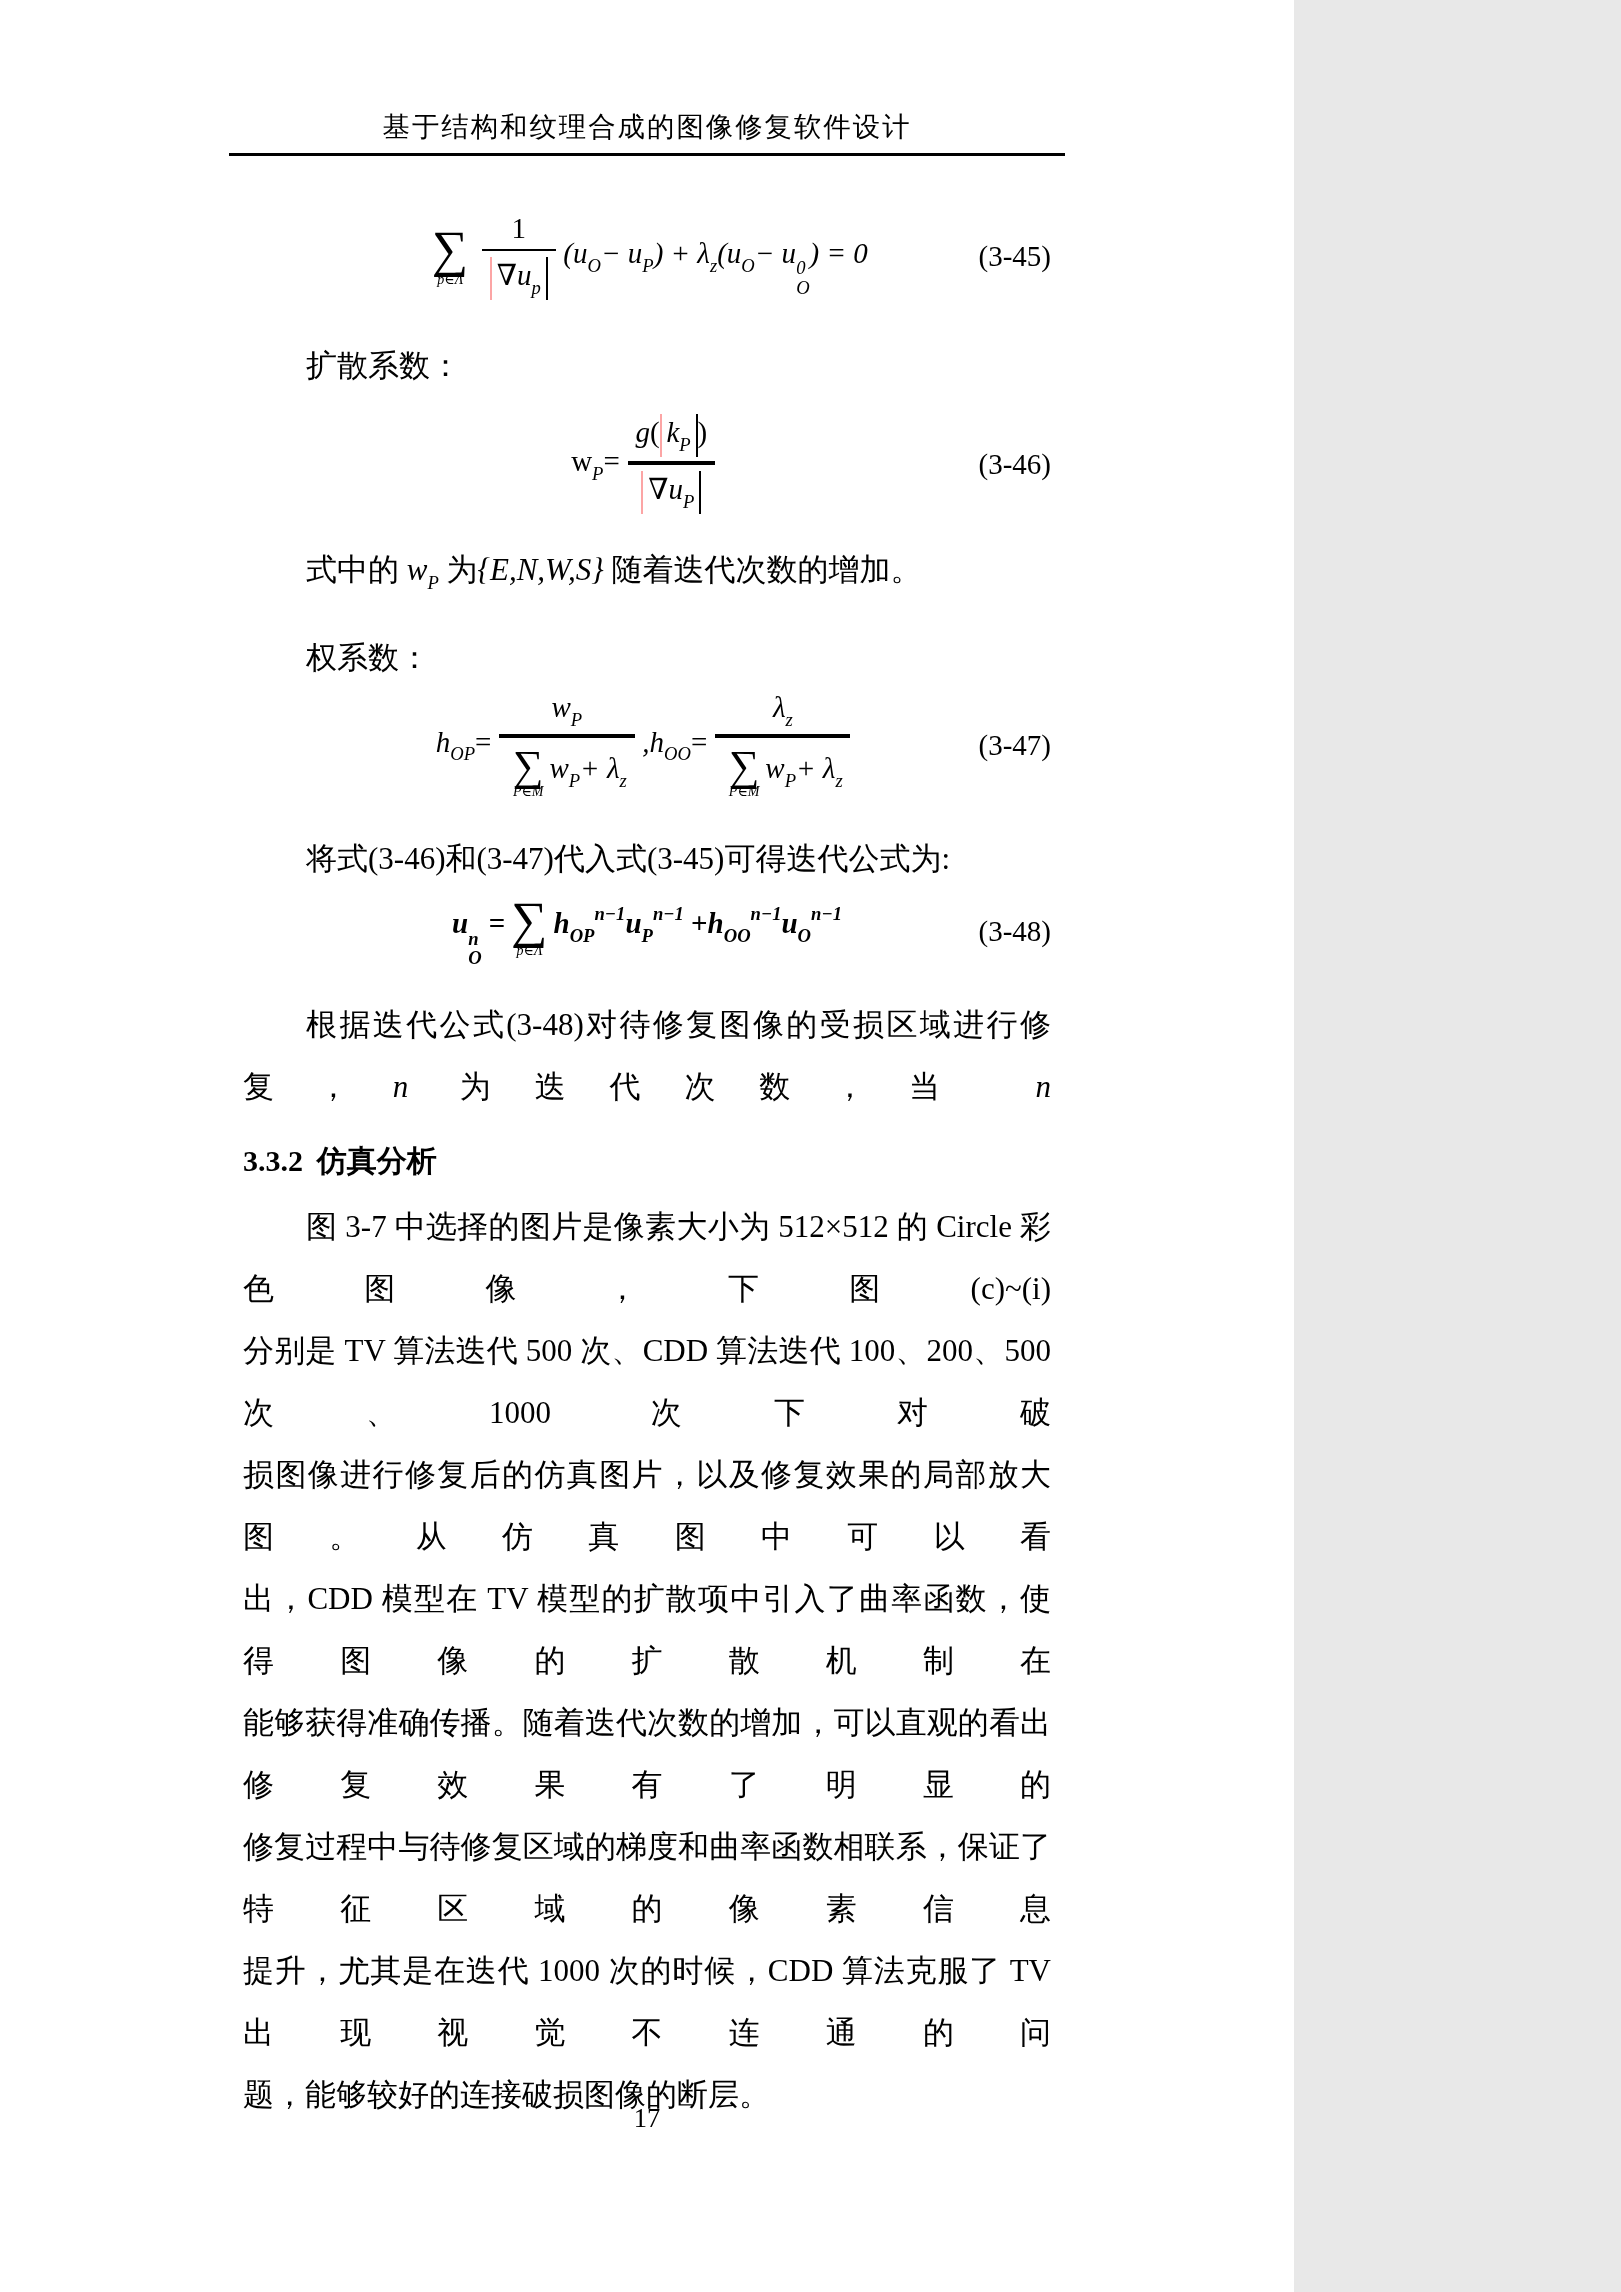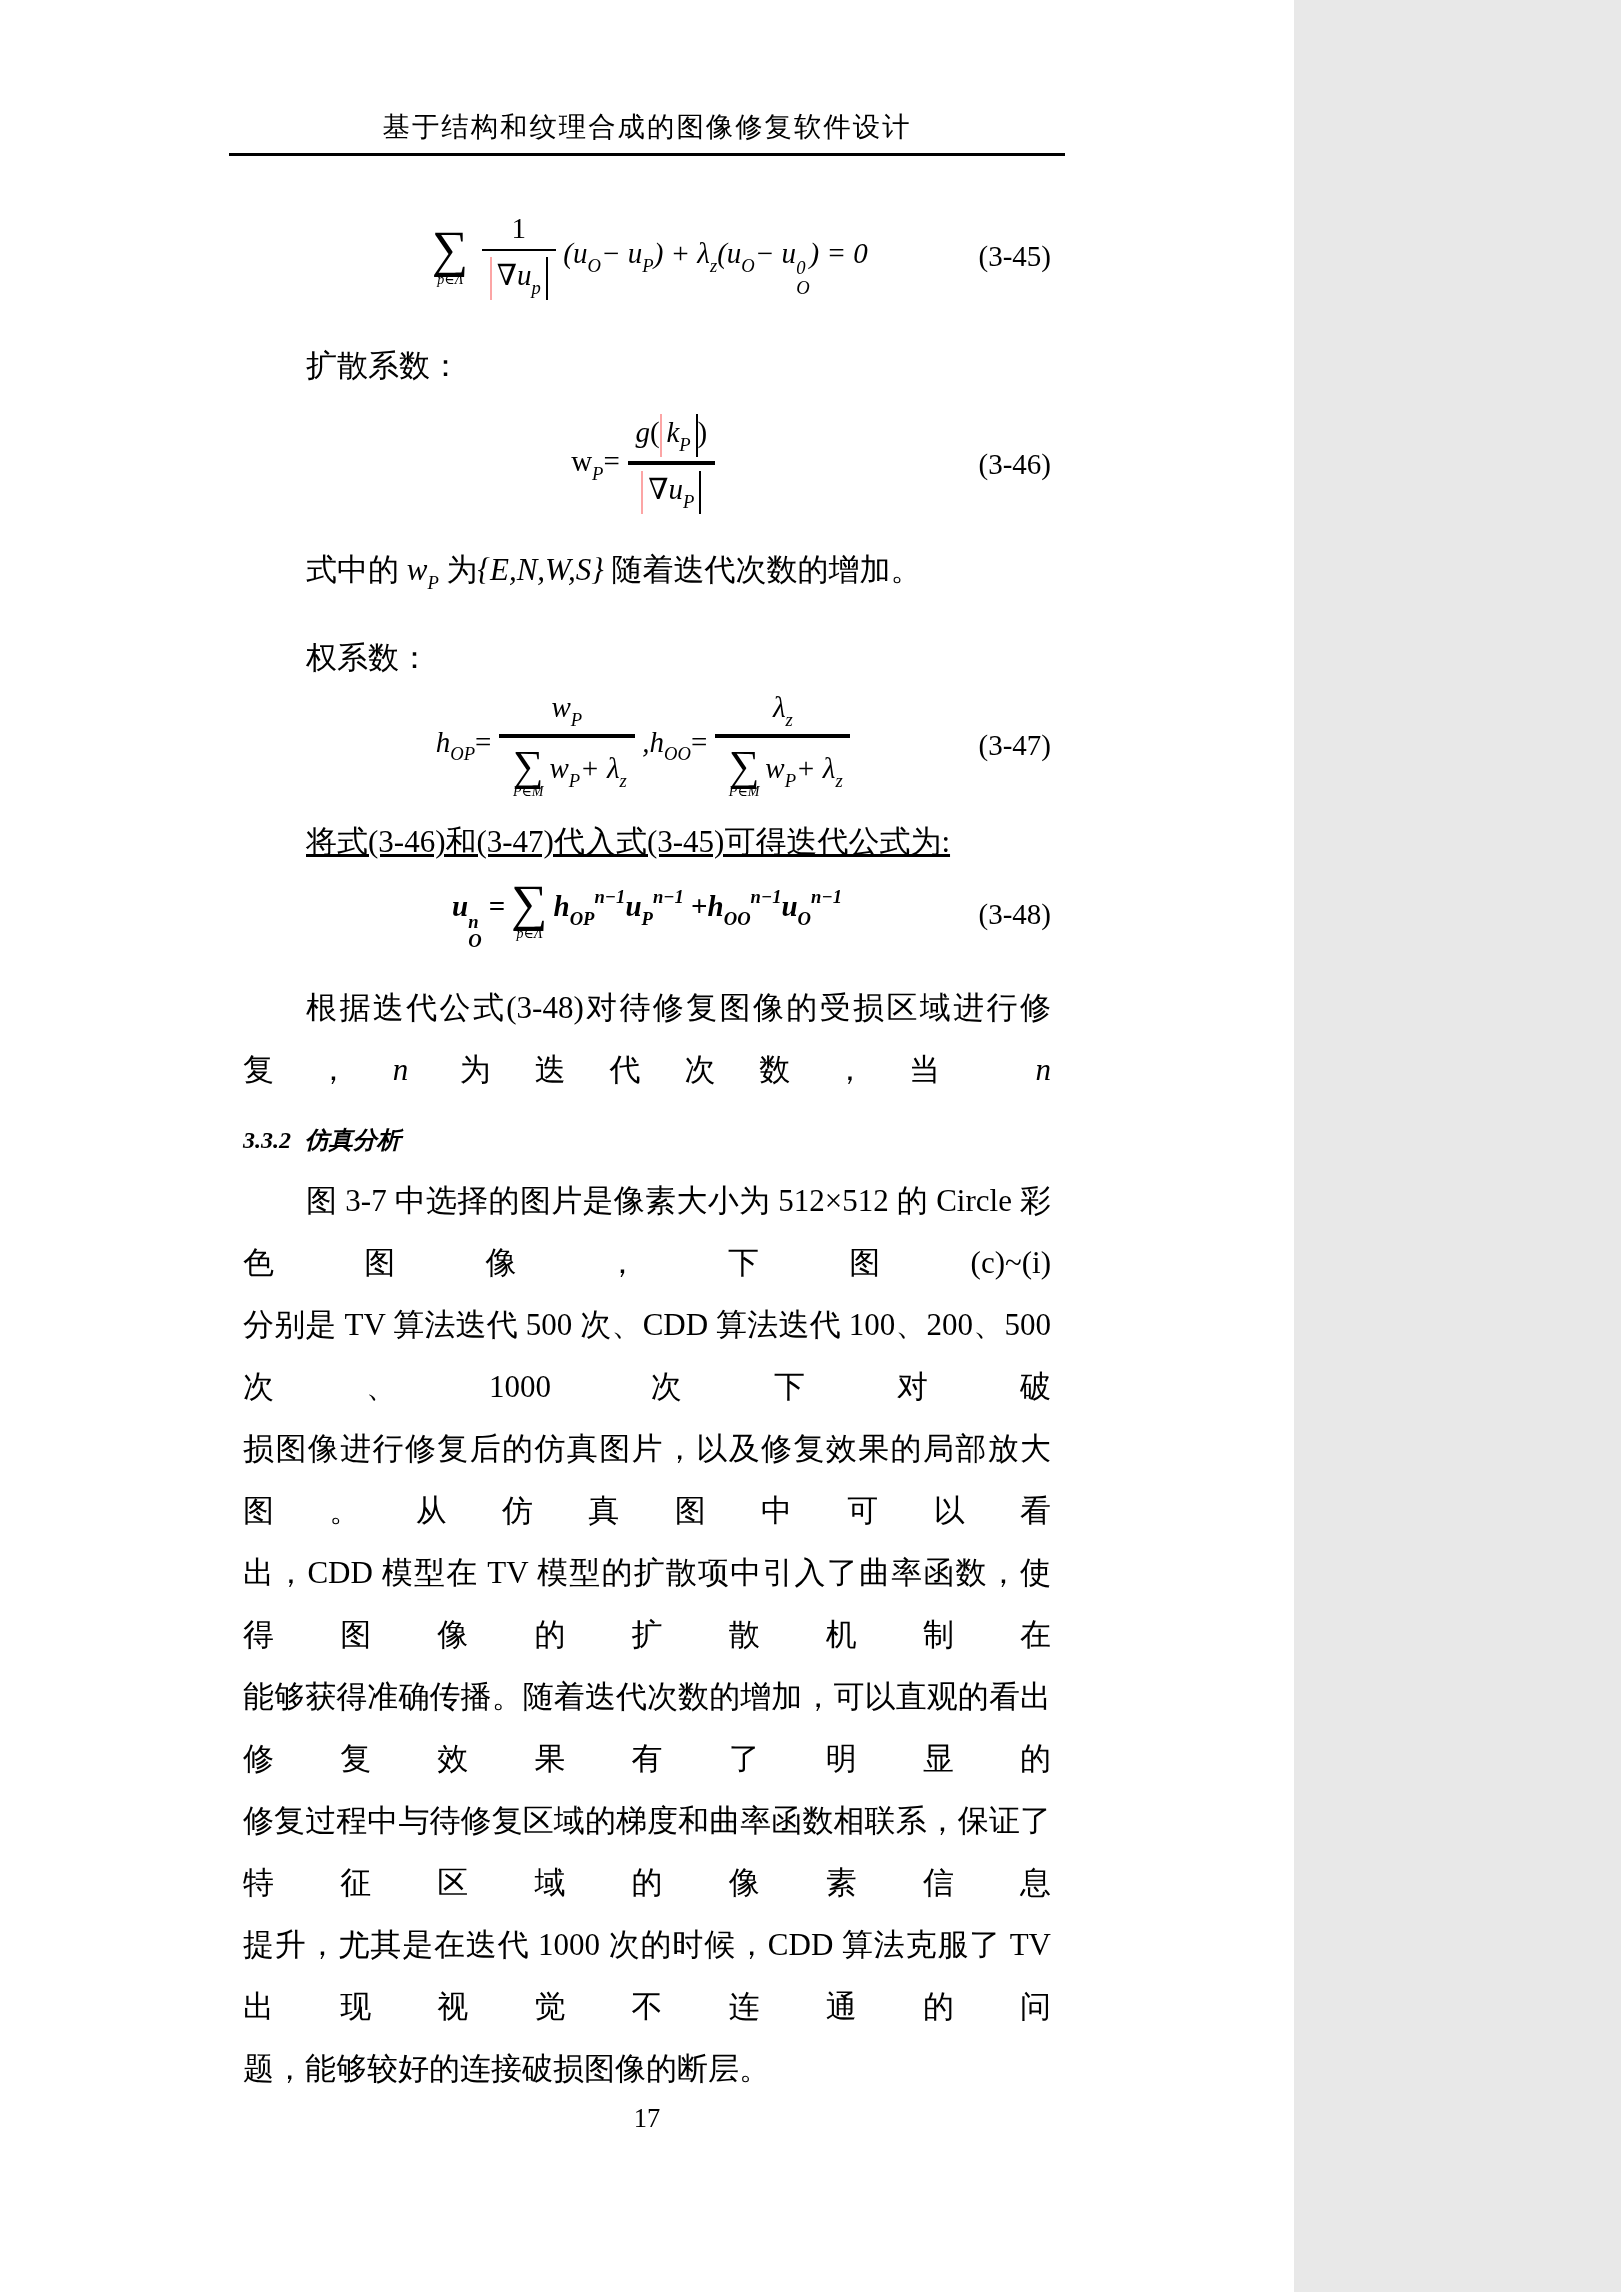--- a/index.html
+++ b/index.html
@@ -36,31 +36,31 @@
           display:flex; align-items:center; justify-content:center; }
   .frac.t4 .fden { border-top-width:4.9px; }
   .abs { border-left:2px solid #fca5a5; border-right:2px solid #000;
          padding:2px 4.9px; display:inline-block; }
 
   
   .pline { font-size:31px; line-height:43px; }
   .indent { text-indent:63px; }
   .jl { text-align:justify; text-align-last:justify; }
   .bodyline { font-size:31px; line-height:62px; }
-  .heading { font-size:24px; font-weight:bold;font-style:italic; }
+  .heading { font-size:30px; font-weight:bold; }
   .heading .hnum { font-family:"Liberation Serif","DejaVu Serif",serif; }
   .heading .htxt { font-family:"Liberation Sans","DejaVu Sans",sans-serif; margin-left:13.7px; }
 
   .mt-eq45 { margin-top:25.5px; height:149px; }
   .mt-diff { margin-top:13.7px; }
   .mt-eq46 { margin-top:5.9px; height:143px; }
   .mt-wp   { margin-top:11.8px; }
   .mt-wt   { margin-top:33px; }
   .mt-eq47 { margin-top:5.9px; height:120px; }
-  .mt-sub  { margin-top:15px;text-decoration:underline; }
+  .mt-sub  { margin-top:32px; }
   .mt-eq48 { margin-top:5.9px; height:90px; }
   .mt-p1   { margin-top:17.6px; }
   .mt-head { margin-top:23.5px; }
   .mt-p2   { margin-top:13.7px; }
 
   .pagenum { position:absolute; top:2103px; left:0; width:100%;
              text-align:center; font-size:26.5px; }
 </style>
 </head>
 <body>

